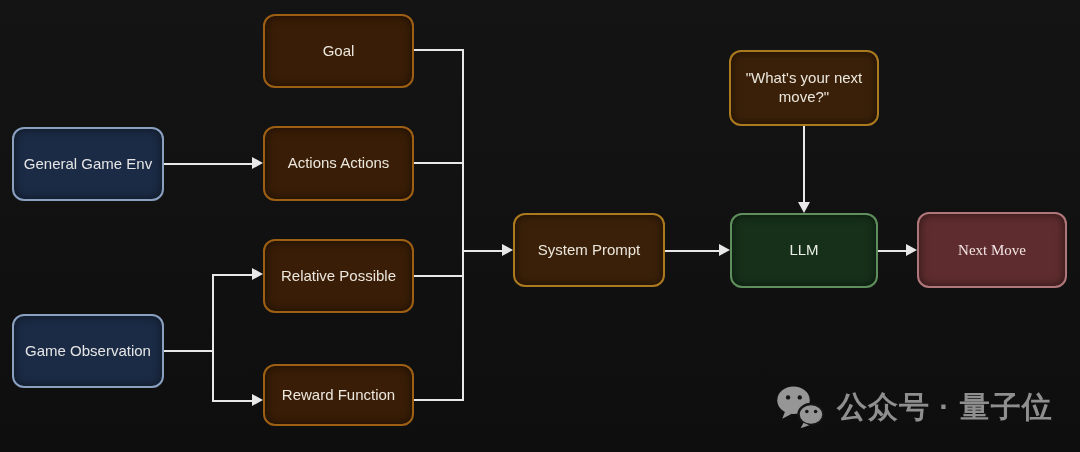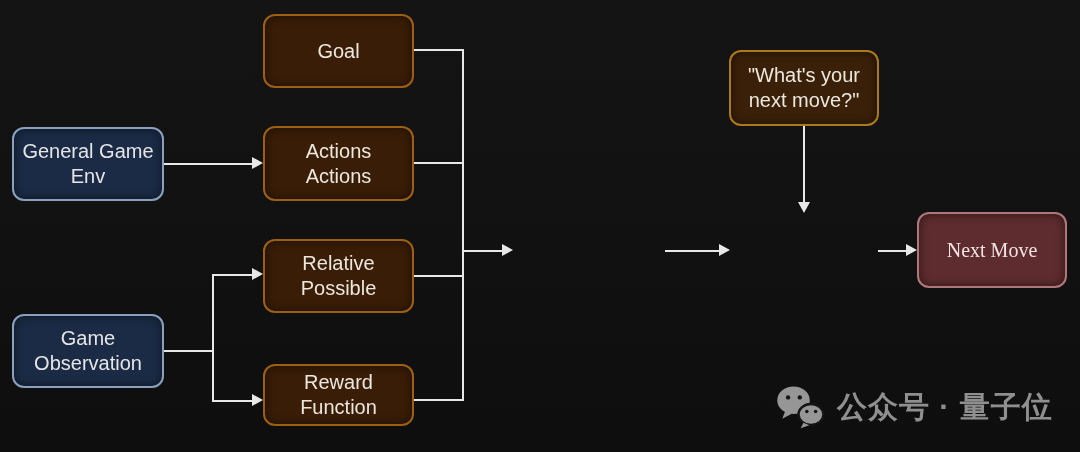--- a/index.html
+++ b/index.html
@@ -30,21 +30,21 @@
   }
 
   .node {
     position: absolute;
     display: flex;
     align-items: center;
     justify-content: center;
     text-align: center;
     border: 2px solid;
     border-radius: 12px;
-    font-size: 20px;
+    font-size: 15px;
     line-height: 1.25;
     color: var(--node-text);
     padding: 4px 6px;
     box-shadow: 0 0 10px rgba(0,0,0,0.55) inset;
   }
   .node.blue  { background: var(--blue-fill);  border-color: var(--blue-border);  color: #e5e5e5; }
   .node.brown { background: var(--brown-fill); border-color: var(--brown-border); }
   .node.gold  { background: #3a2008;           border-color: var(--gold-border); }
   .node.green { background: var(--green-fill); border-color: var(--green-border); color: #e9efe6; }
   .node.red   { background: var(--red-fill);   border-color: var(--red-border);  color: #f3e4e4; font-family: Liberation Serif, serif; }
@@ -89,23 +89,25 @@
   <div class="node blue" style="left:12px;  top:314px; width:152px; height:74px;">Game Observation</div>
 
   <div class="node brown" style="left:263px; top:14px;  width:151px; height:74px;">Goal</div>
 
   <div class="node brown" style="left:263px; top:126px; width:151px; height:75px;">Actions Actions</div>
 
   <div class="node brown" style="left:263px; top:239px; width:151px; height:74px;">Relative Possible</div>
 
   <div class="node brown" style="left:263px; top:364px; width:151px; height:62px;">Reward Function</div>
 
+  <div class="node gold" style="left:513px; top:213px; width:152px; height:74px;">System Prompt</div>
 
   <div class="node gold" style="left:729px; top:50px;  width:150px; height:76px;">"What's your next move?"</div>
 
+  <div class="node green" style="left:730px; top:213px; width:148px; height:75px;">LLM</div>
 
   <div class="node red" style="left:917px; top:212px; width:150px; height:76px;">Next Move</div>
 
   <div class="hline" style="left:164px; top:163px; width:89px;"></div>
   <div class="arrow-right" style="left:252px; top:157px;"></div>
 
   <div class="hline" style="left:164px; top:350px; width:50px;"></div>
   <div class="vline" style="left:212px; top:274px; height:128px;"></div>
   <div class="hline" style="left:212px; top:274px; width:41px;"></div>
   <div class="arrow-right" style="left:252px; top:268px;"></div>

